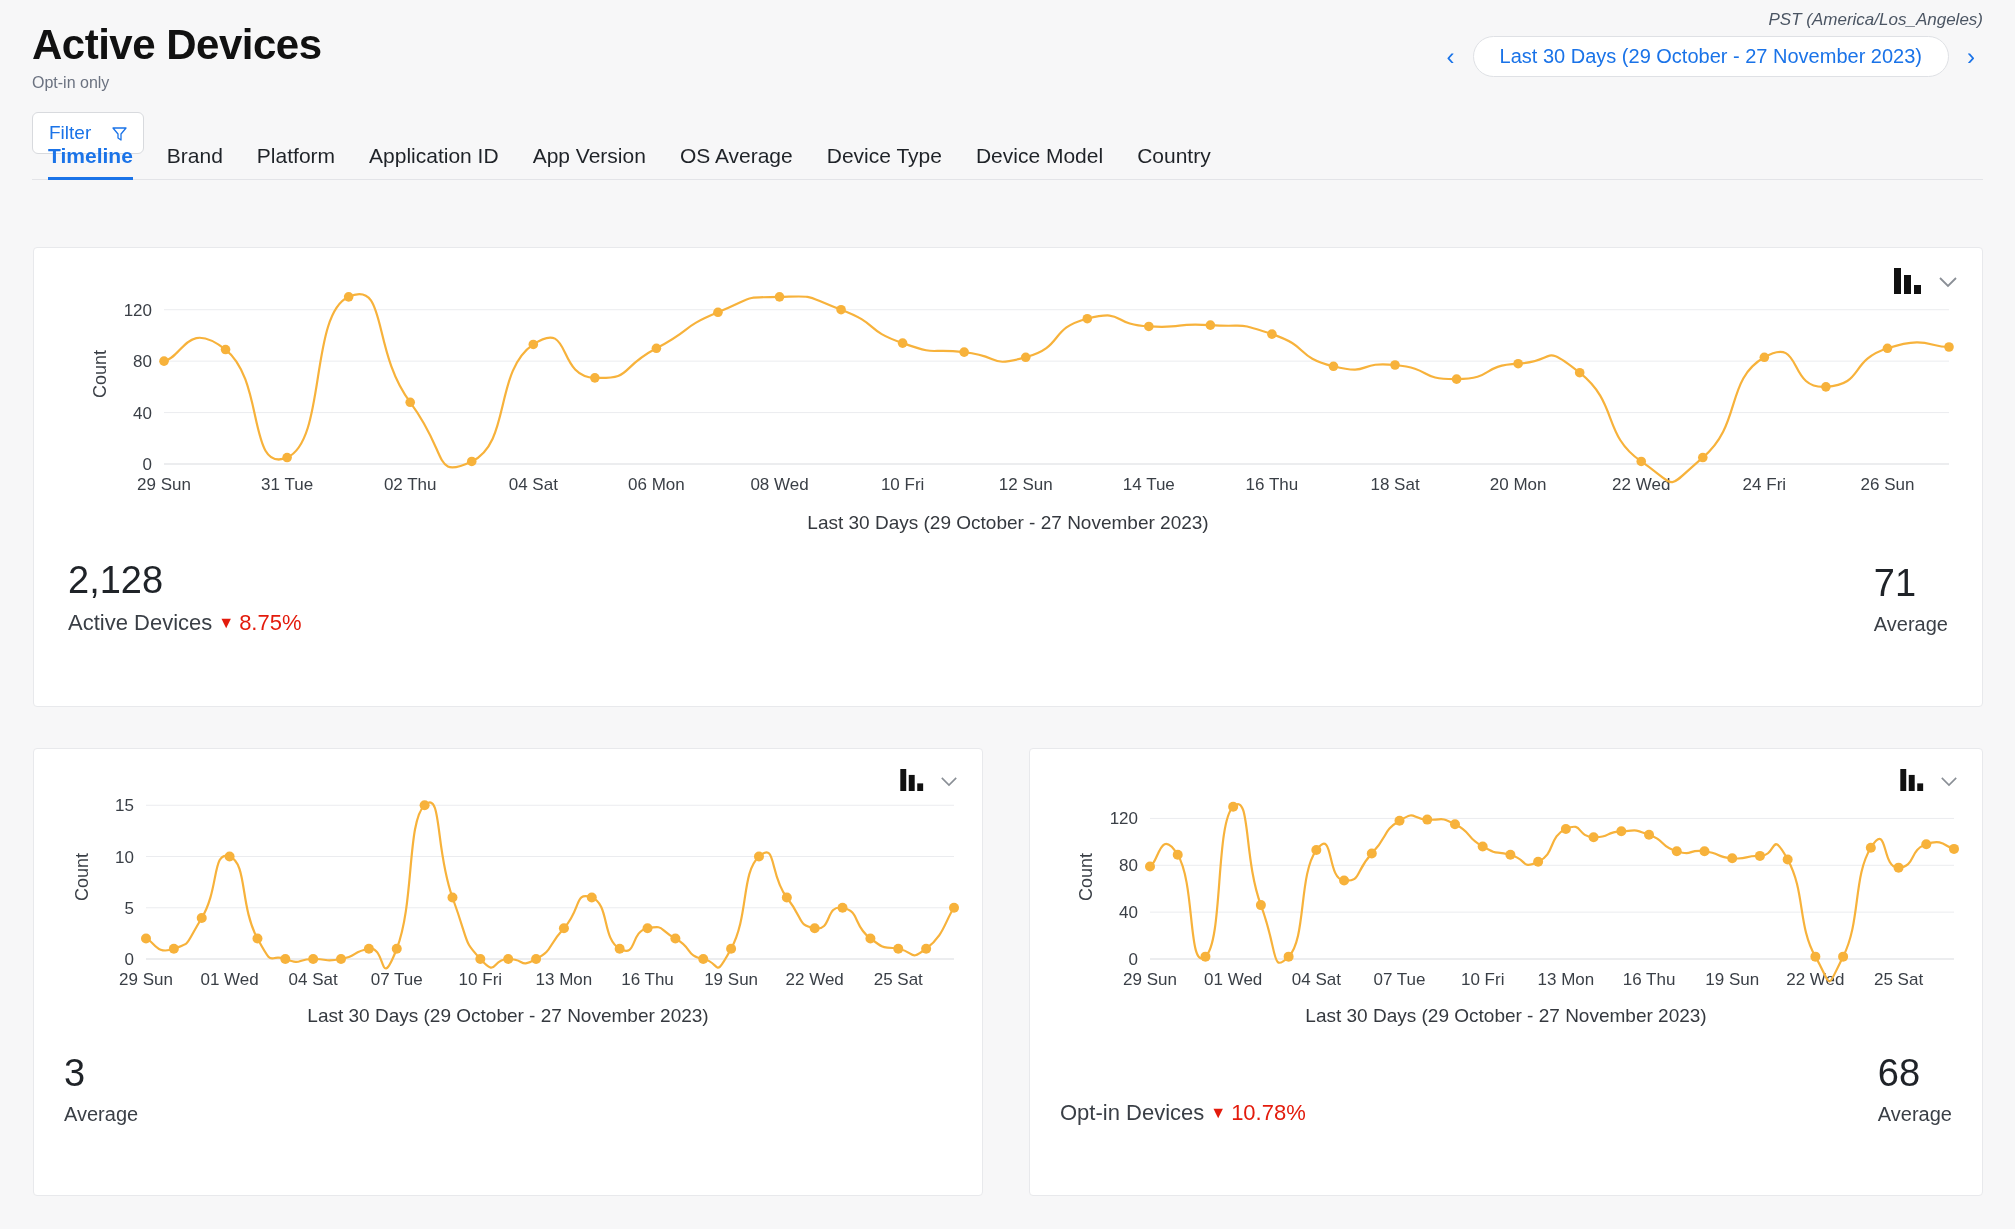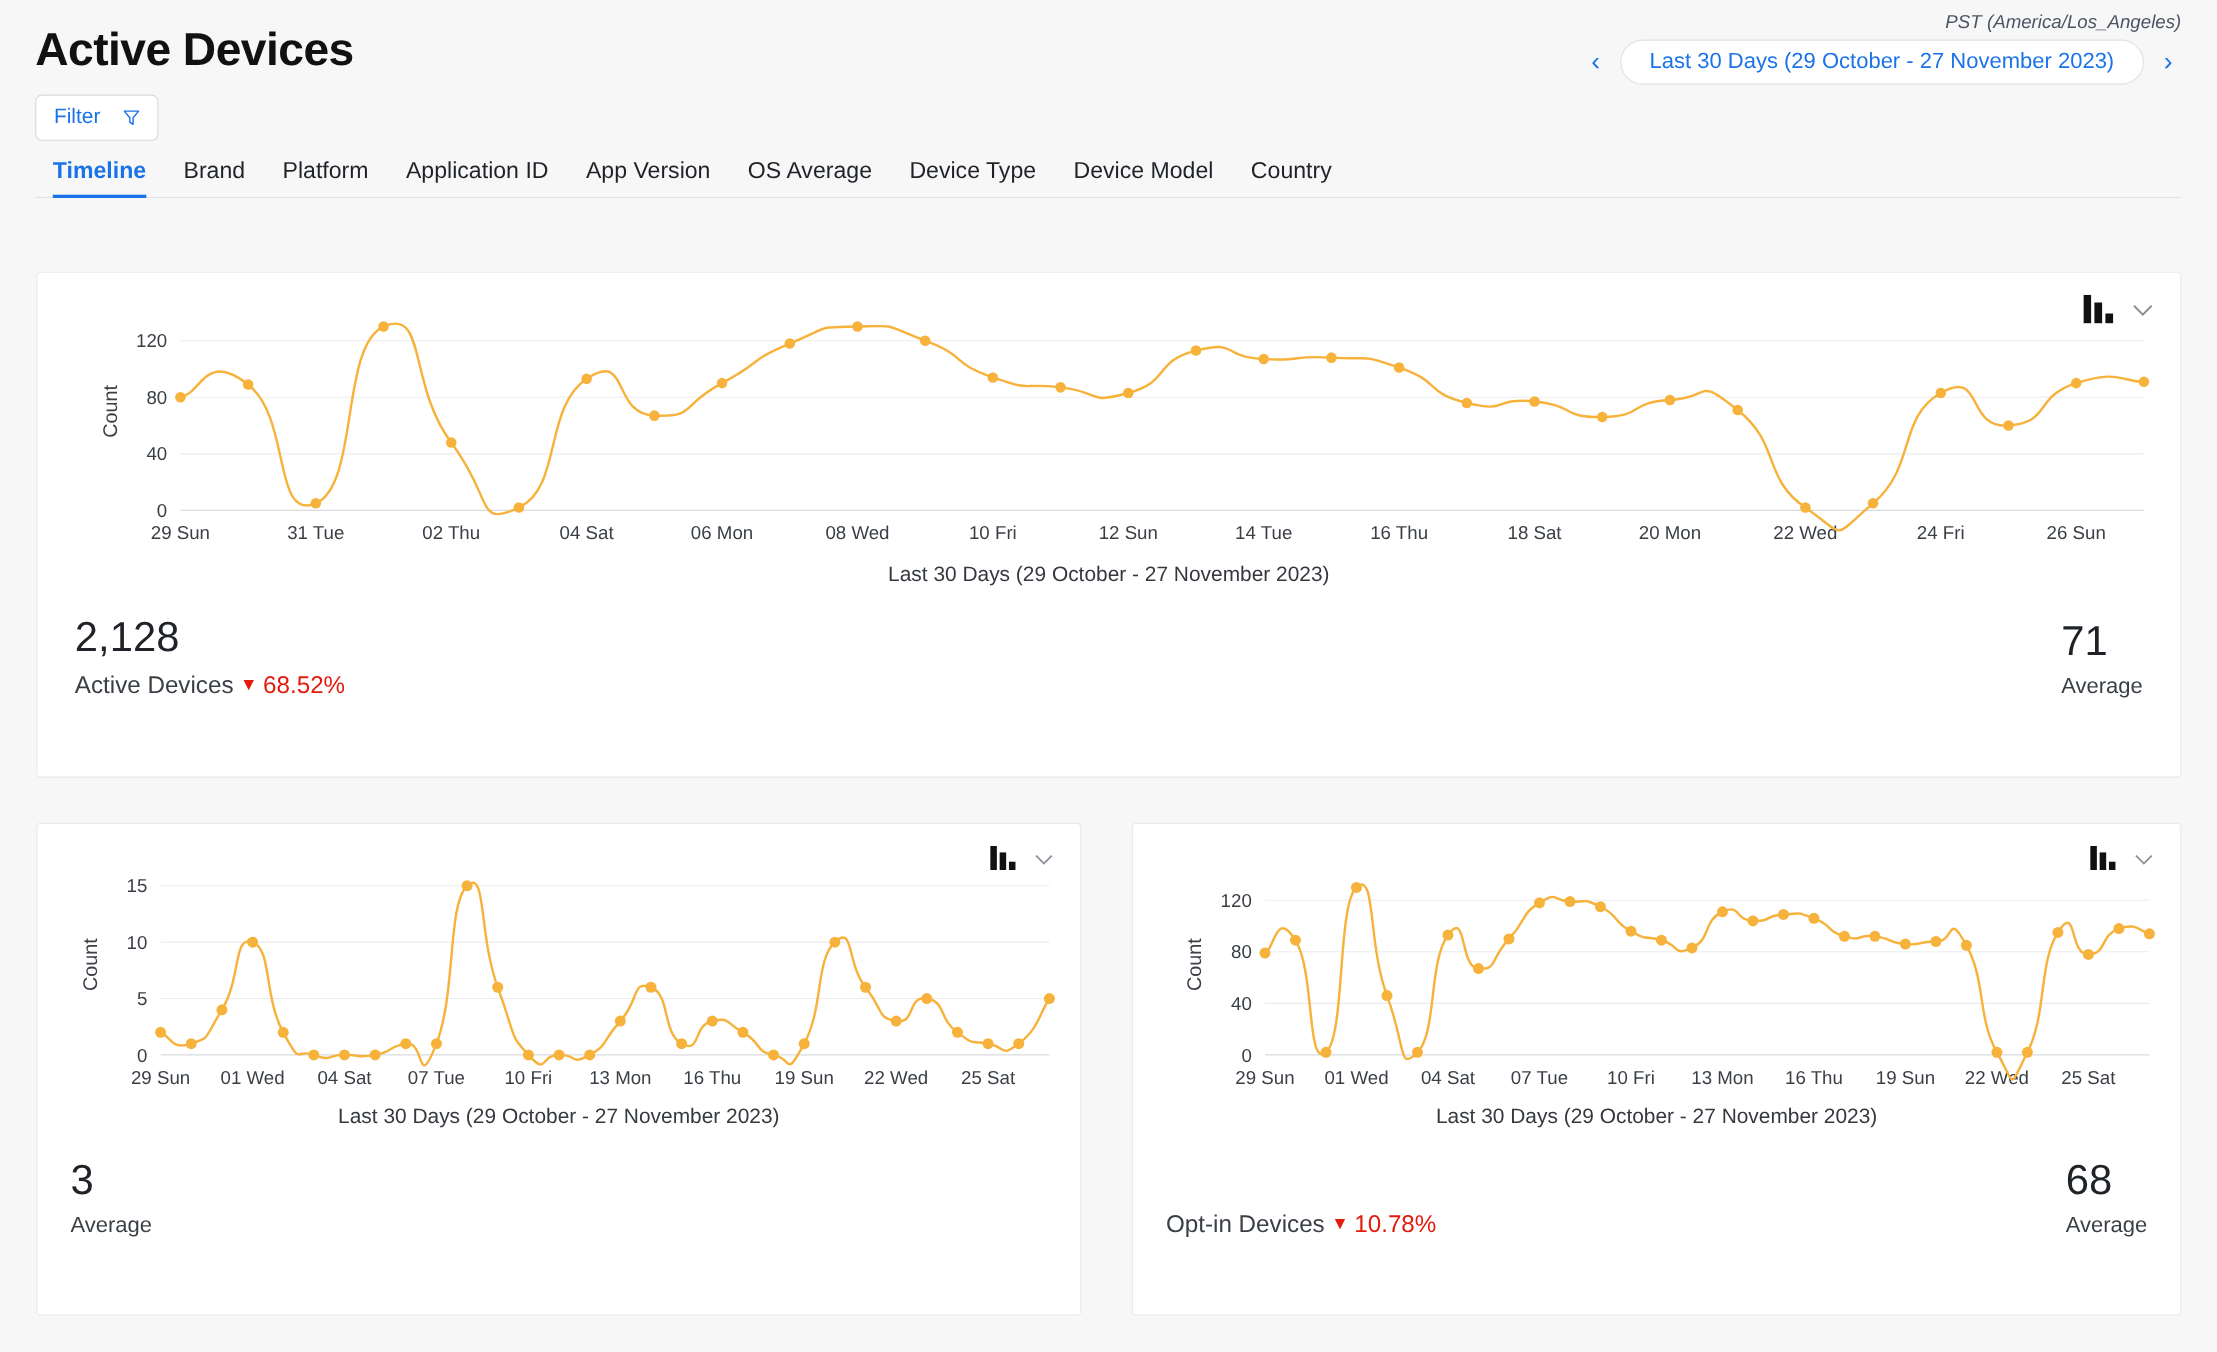--- a/index.html
+++ b/index.html
@@ -202,20 +202,21 @@
   .axis-title {
     font-size: 18px;
     fill: #3a3f46;
   }
 </style>
 </head>
 <body>
 
 <div class="page-header">
   <div class="title">Active Devices</div>
+  <div class="subtitle">Opt-in only</div>
 
   <button class="filter-btn">
     <span>Filter</span>
     <span class="funnel-icon">
       <svg width="15" height="16" viewBox="0 0 15 16">
           <path d="M1 2h13l-5 6v6l-3-2V8z" fill="none" stroke="#1a73e8" stroke-width="1.3" stroke-linejoin="round"></path>
         </svg>
     </span>
   </button>
 
@@ -319,21 +320,21 @@
 
   <div class="range-caption" style="margin-top:6px;">Last 30 Days (29 October - 27 November 2023)</div>
 
   <div class="stats" style="padding:26px 34px 0 34px;gap:12px;">
     <div class="stat-left">
       <div class="big">2,128</div>
       <div class="sub">
         <span>Active Devices</span>
         <span class="delta down">
           <span class="tri">▼</span>
-          <span>68.52%</span>
+          <span>8.75%</span>
         </span>
       </div>
     </div>
     <div class="stat-right">
       <div class="big">71</div>
       <div class="sub">Average</div>
     </div>
   </div>
 </div>
 

